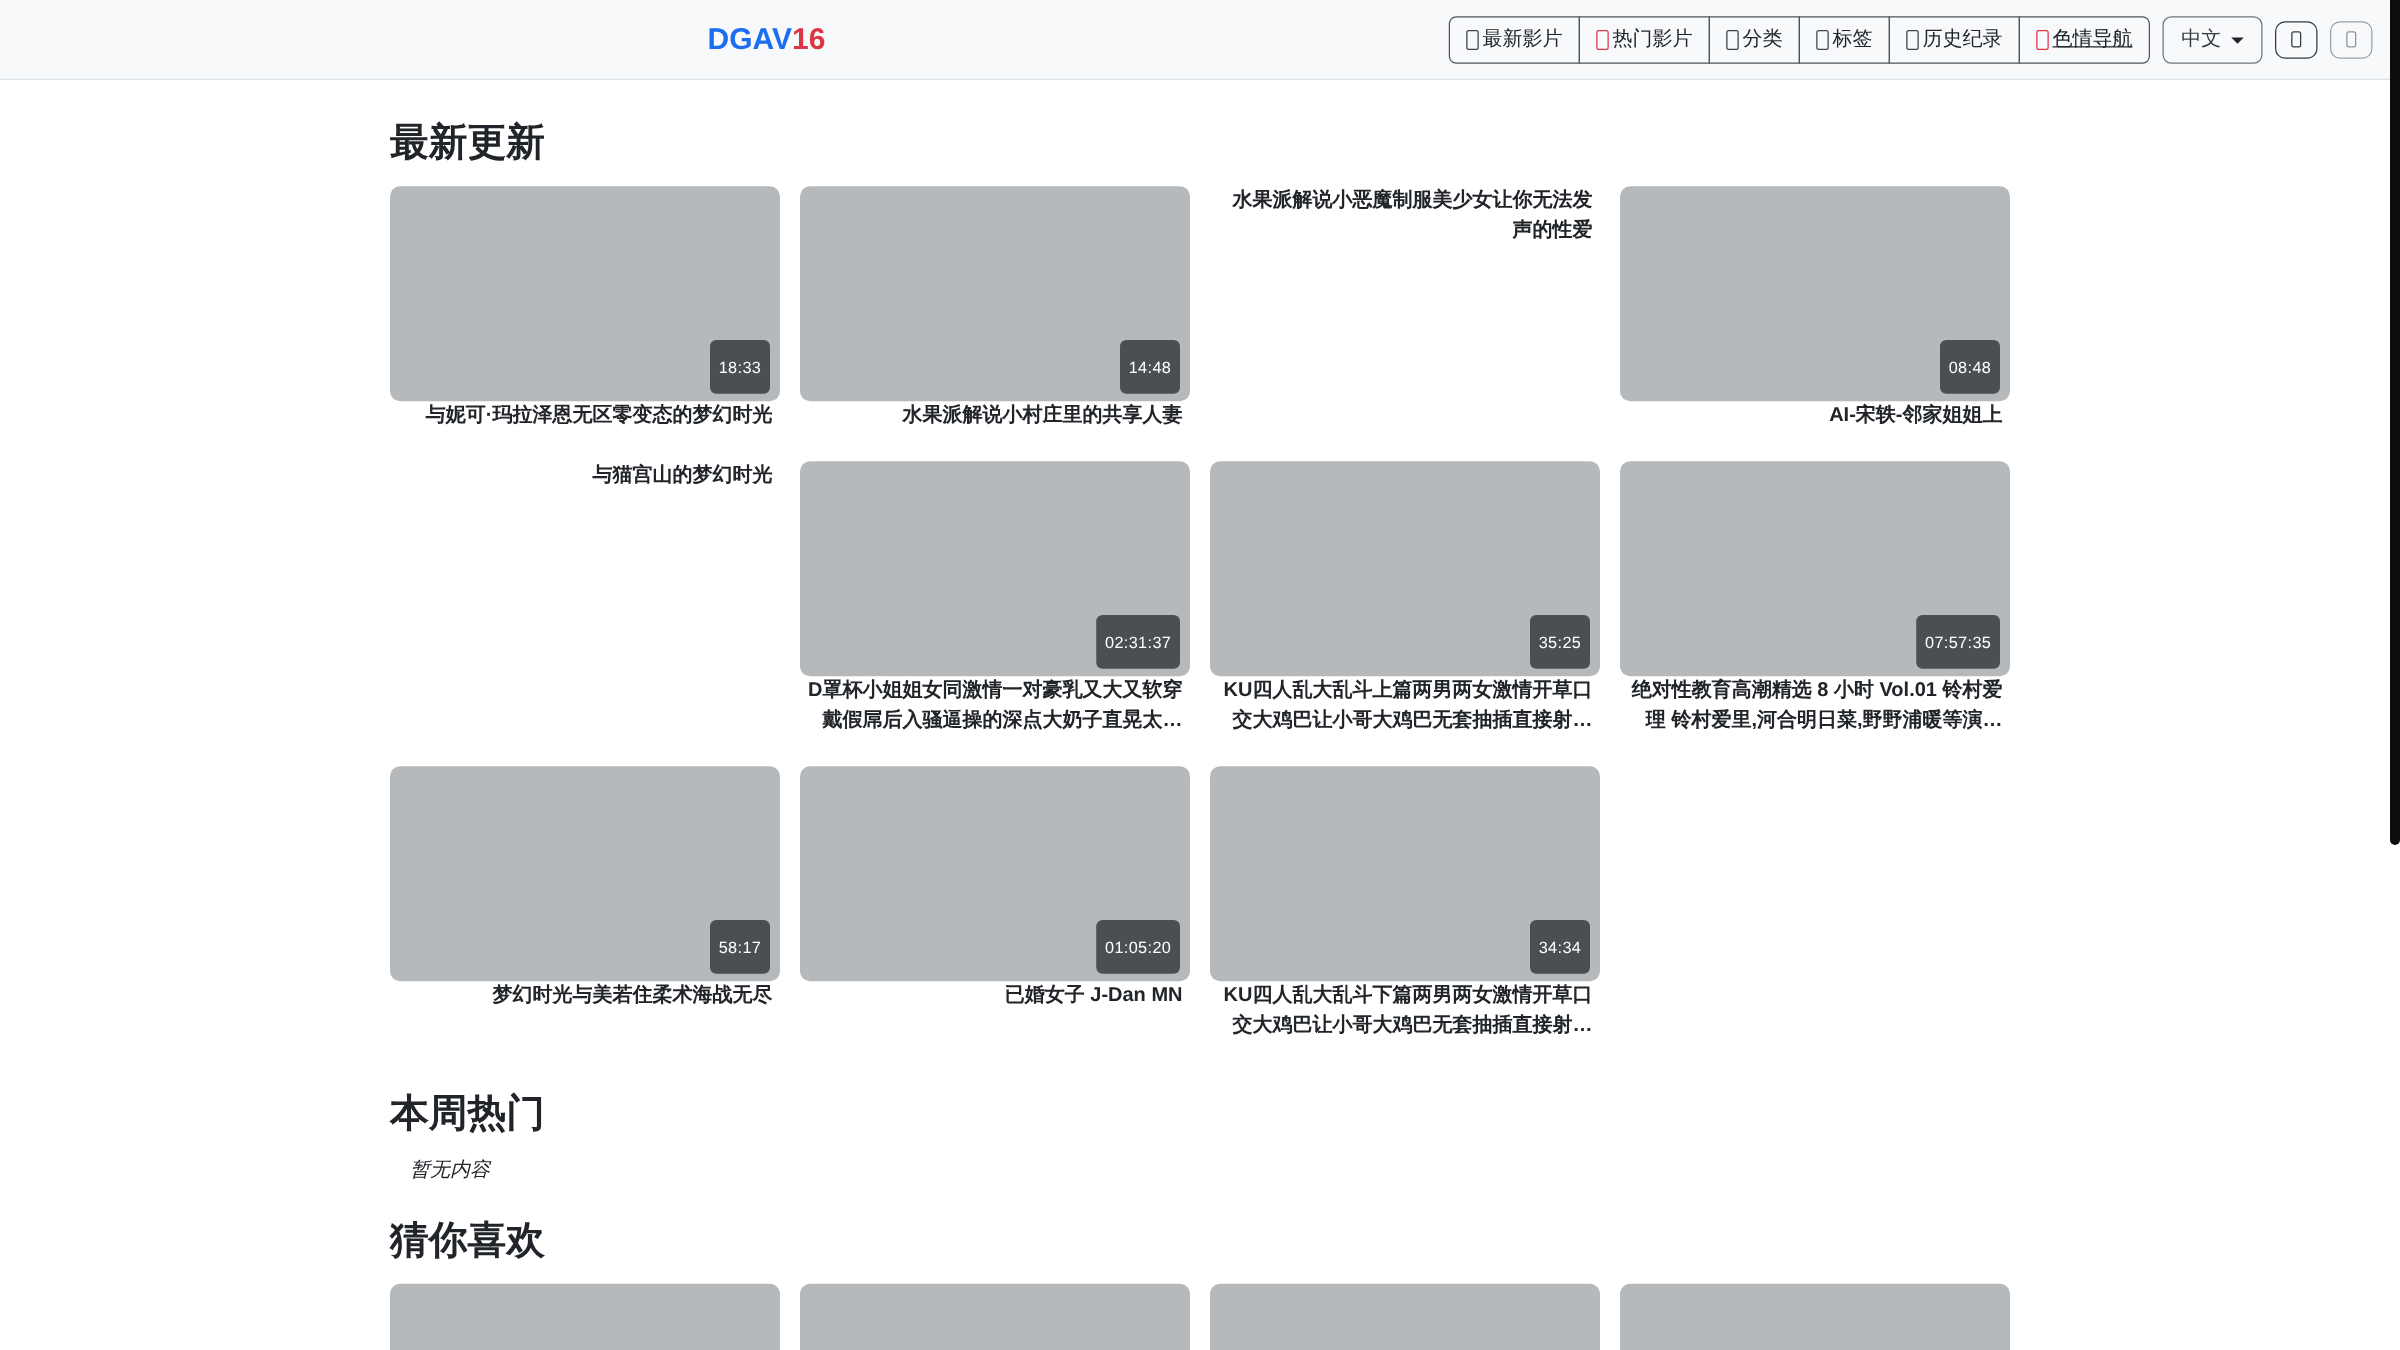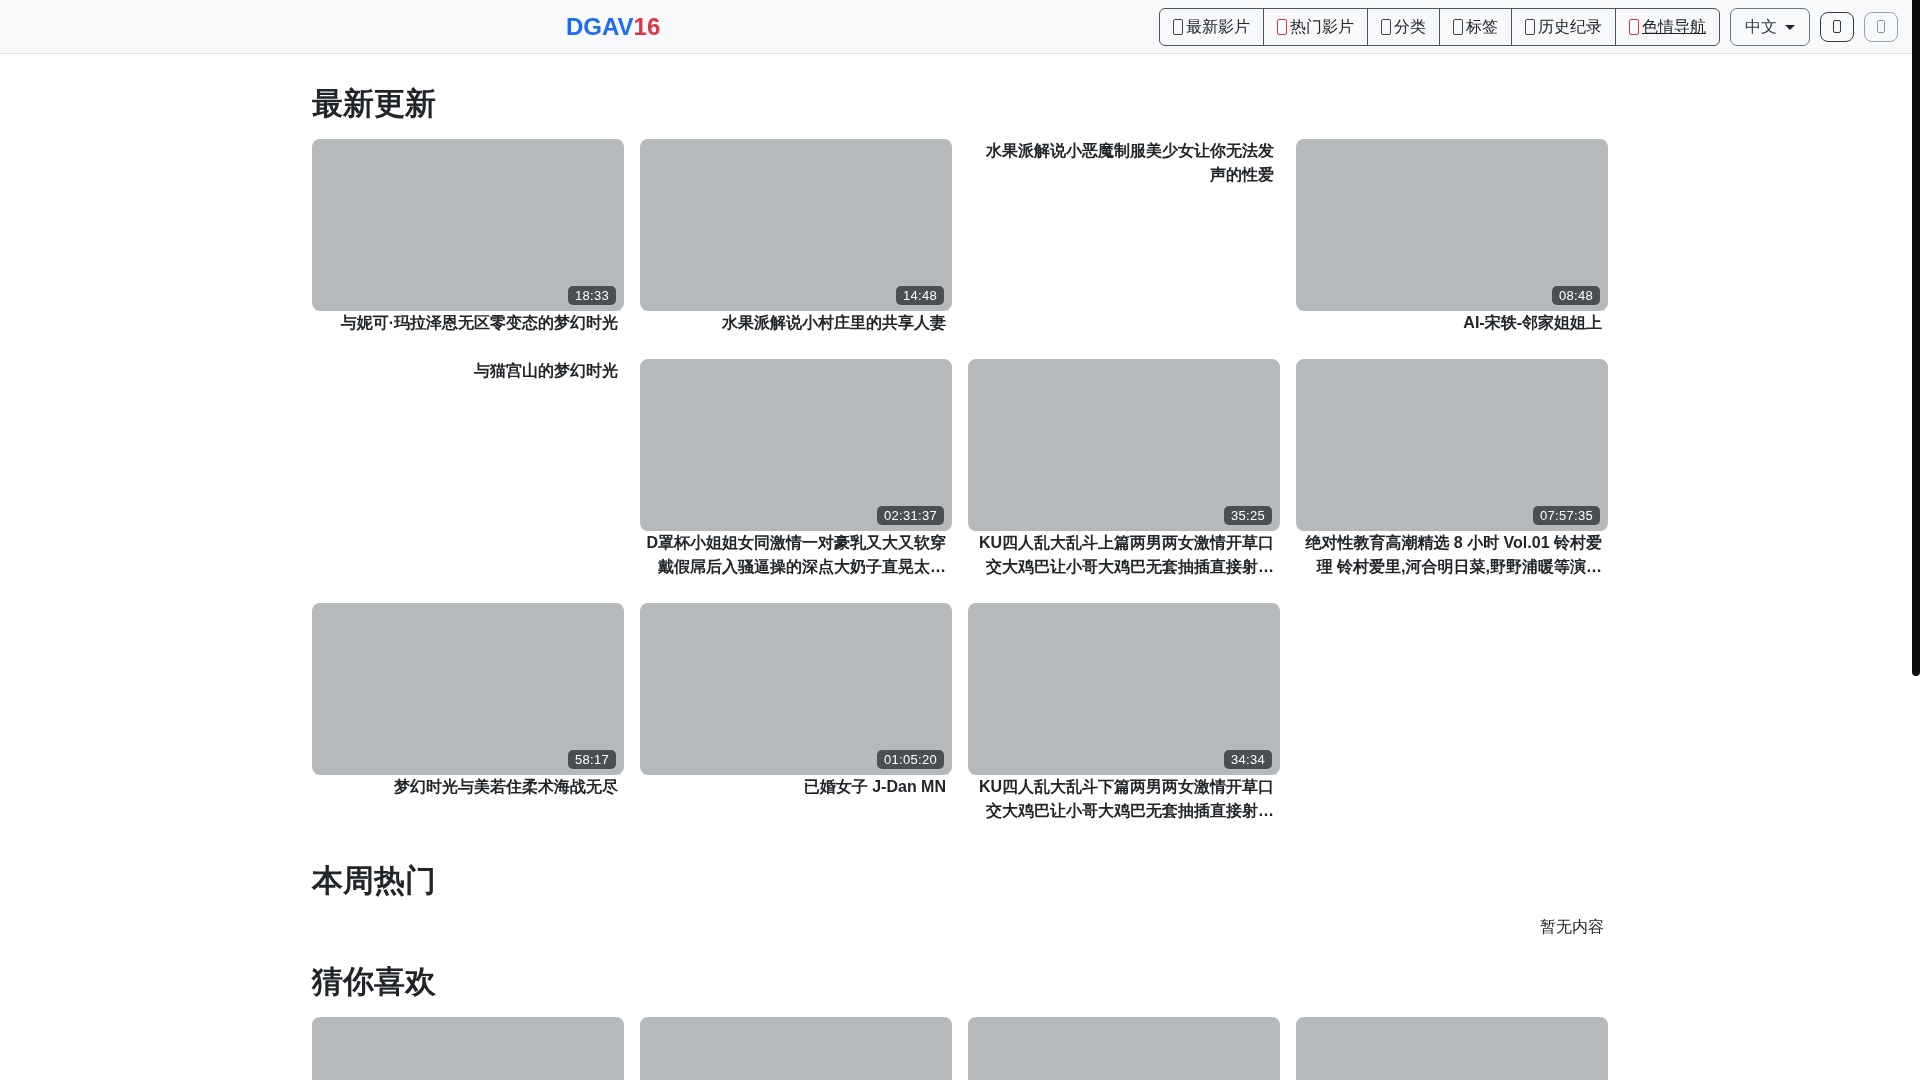--- a/index.html
+++ b/index.html
@@ -10,21 +10,21 @@
     --text-dark:#212529;
     --navbar-bg:#f8f9fa;
     --navbar-border:#dee2e6;
     --btn-border:#4d545b;
   }
   *{box-sizing:border-box;}
   html,body{margin:0;padding:0;width:1920px;height:1080px;overflow:hidden;
     background:#ffffff;font-family:"Liberation Sans","DejaVu Sans",sans-serif;color:var(--text-dark);}
 
   
-  .navbar{position:relative;width:100%;height:54px;background:var(--navbar-bg);
+  .navbar{position:relative;width:100%;height:64px;background:var(--navbar-bg);
     border-bottom:1px solid var(--navbar-border);}
   .brand{position:absolute;left:566px;top:50%;transform:translateY(-50%);
     font-size:24px;font-weight:700;text-decoration:none;letter-spacing:0;cursor:pointer;}
   .brand .b1{color:var(--brand-blue);}
   .brand .b2{color:var(--brand-red);}
   .nav-right{position:absolute;right:22px;top:50%;transform:translateY(-50%);
     display:flex;align-items:center;gap:10px;}
   .btn-group{display:inline-flex;}
   .nav-btn{display:inline-flex;align-items:center;gap:3px;padding:8px 13px;
     font-size:16px;color:var(--text-dark);background:transparent;
@@ -54,25 +54,25 @@
   
   .container{width:1296px;margin:0 auto;}
   .section-title{font-size:31px;font-weight:700;color:var(--text-dark);margin:0;line-height:1.2;}
   #title-latest{margin:31px 0 17px;}
   #title-weekly{margin:39px 0 16px;}
   #title-guess{margin:24px 0 16px;}
   .grid{display:grid;grid-template-columns:repeat(4,1fr);column-gap:16px;row-gap:24px;}
   .video-card{display:block;cursor:pointer;}
   .thumb{position:relative;width:100%;height:172px;background:var(--thumb-gray);border-radius:8px;}
   .badge{position:absolute;right:8px;bottom:6px;background:var(--badge-bg);color:#ffffff;
-    font-size:13px;line-height:15px;padding:2px 7px;border-radius:5px;letter-spacing:0.3px;}
+    font-size:13px;line-height:15px;padding:14px 7px;border-radius:5px;letter-spacing:0.3px;}
   .vtitle{padding:0 6px;font-size:16px;line-height:24px;text-align:right;
     color:var(--text-dark);display:-webkit-box;-webkit-line-clamp:2;-webkit-box-orient:vertical;
     overflow:hidden;font-weight:bold;}
-  .empty-text{text-align:right;font-size:16px;line-height:24px;color:var(--text-dark);margin:4px;}
+  .empty-text{text-align:left;font-size:16px;line-height:24px;color:var(--text-dark);margin:16px;font-style:italic;}
 </style>
 </head>
 <body>
 
 <nav class="navbar">
   <a class="brand">
     <span class="b1">DGAV</span><span class="b2">16</span>
   </a>
   <div class="nav-right">
     <div class="btn-group" id="nav-group">

